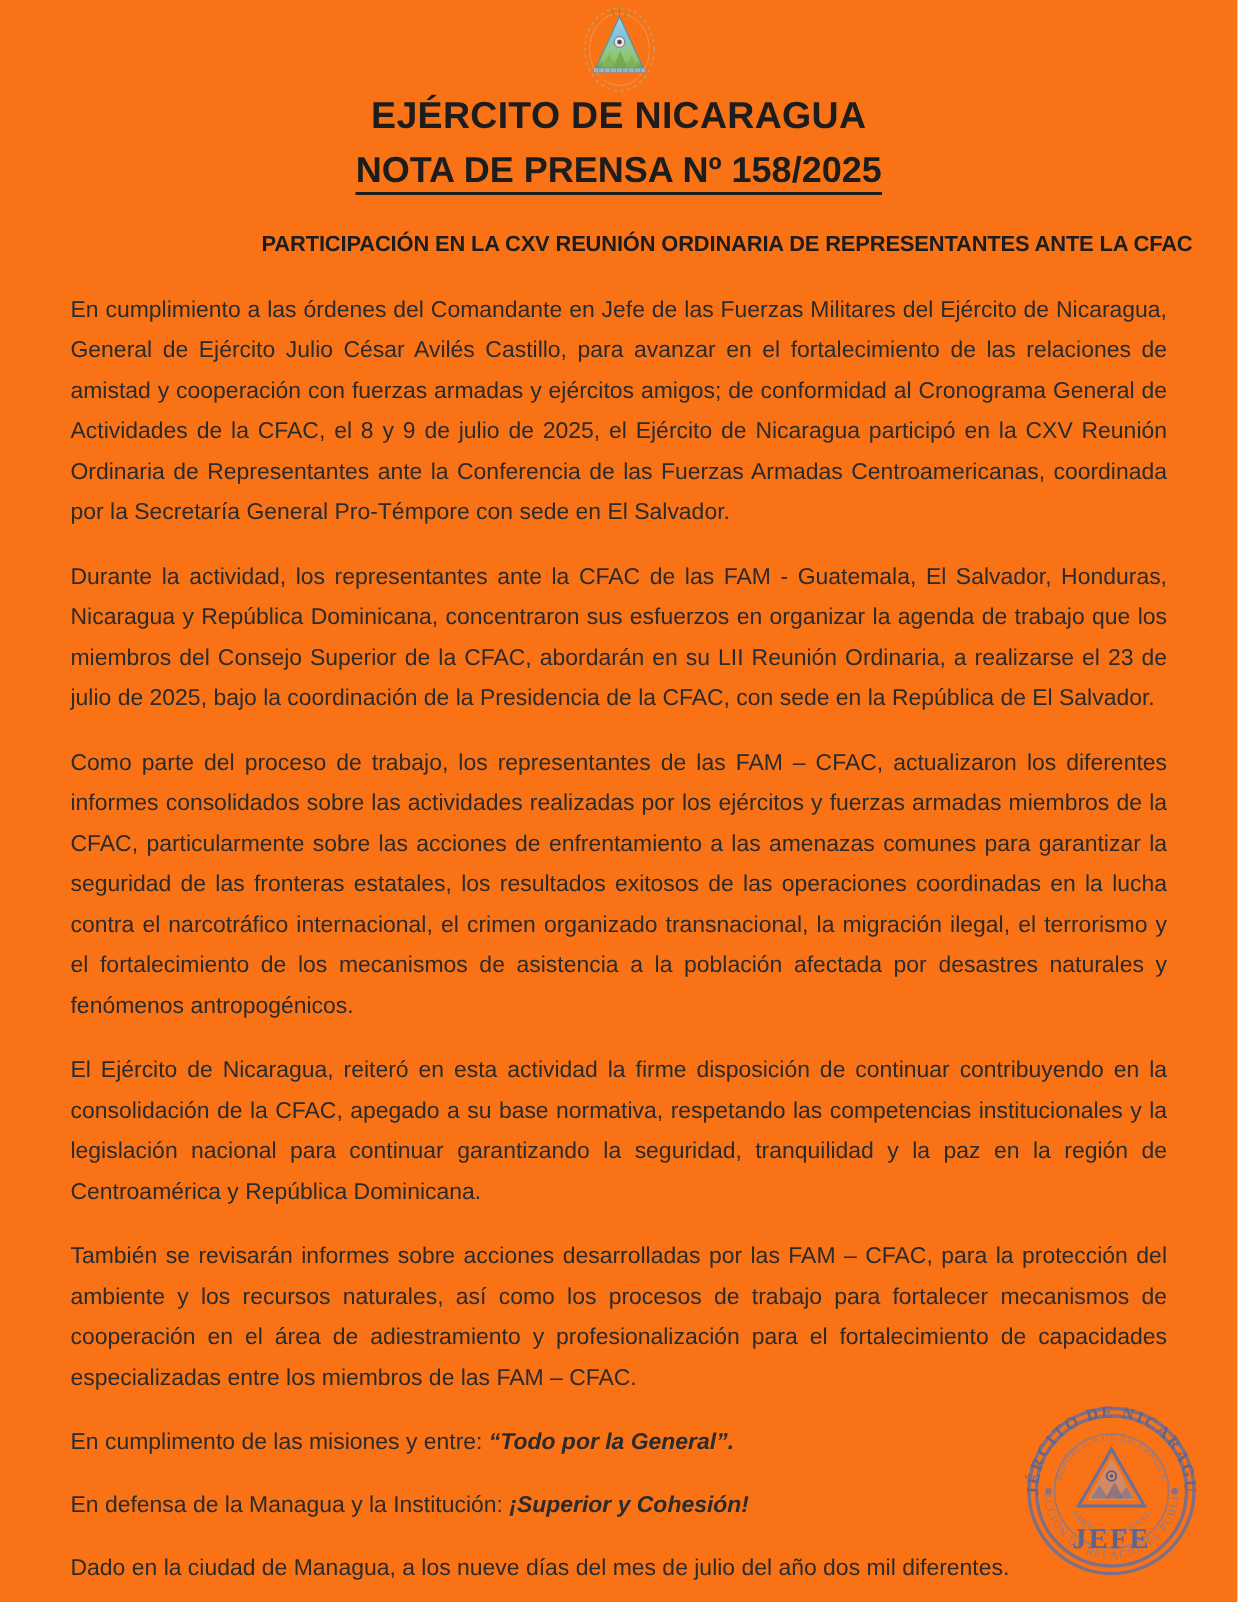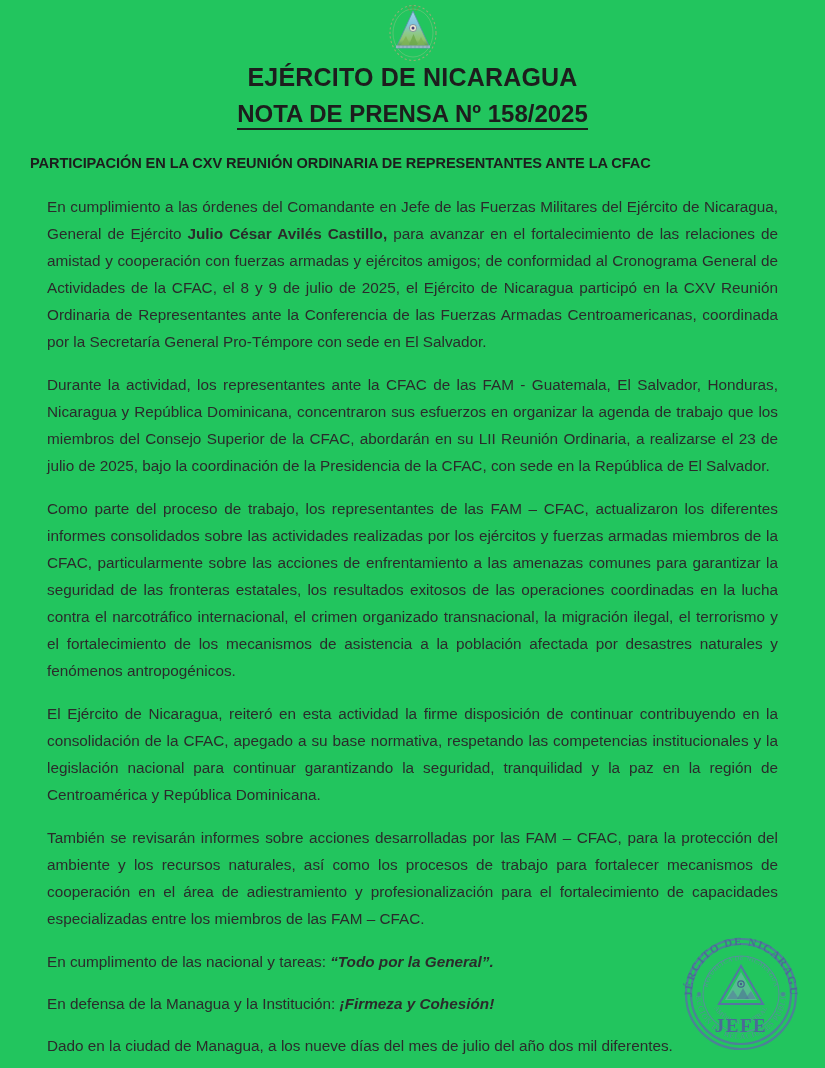--- a/index.html
+++ b/index.html
@@ -13,21 +13,21 @@
     height: 1068px;
     font-family: "Liberation Sans", sans-serif;
     color: #2b2b2b;
     position: relative;
     overflow: hidden;
   }
   .page {
     width: 825px;
     height: 1068px;
     position: relative;
-    background: #22c55e;
+    background: #f97316;
     box-sizing: border-box;
   }
 
   
   .emblem-wrap {
     width: 100%;
     display: flex;
     justify-content: center;
     padding-top: 4px;
     height: 62px;
@@ -60,21 +60,21 @@
     line-height: 1.1;
     display: inline-block;
     border-bottom: 2px solid #1d1d1d;
     padding-bottom: 1px;
   }
   .doc-heading {
     font-size: 14.6px;
     font-weight: bold;
     color: #1d1d1d;
     margin-top: 25px;
-    text-align: left;
+    text-align: right;
     letter-spacing: -0.1px;
     padding: 0 30px;
   }
 
   
   .body-text {
     margin: 0 auto;
     padding: 0 47px;
     box-sizing: border-box;
     width: 825px;
@@ -85,21 +85,21 @@
     line-height: 27px;
     color: #2b2b2b;
     margin: 0 0 16px 0;
     -webkit-hyphens: none;
     hyphens: none;
   }
   .body-text p.closing {
     text-align: left;
     margin-bottom: 15px;
   }
-  .b { font-weight: bold; }
+  .b { font-weight: normal; }
   .bi { font-weight: bold; font-style: italic; }
 
   
   .stamp {
     position: absolute;
     right: 18px;
     top: 928px;
     width: 132px;
     height: 132px;
     opacity: 0.92;
@@ -168,23 +168,23 @@
     <p><span>En cumplimiento a las órdenes del Comandante en Jefe de las Fuerzas Militares del Ejército de Nicaragua, General de Ejército </span><span class="b">Julio César Avilés Castillo,</span><span> para avanzar en el fortalecimiento de las relaciones de amistad y cooperación con fuerzas armadas y ejércitos amigos; de conformidad al Cronograma General de Actividades de la CFAC, el 8 y 9 de julio de 2025, el Ejército de Nicaragua participó en la CXV Reunión Ordinaria de Representantes ante la Conferencia de las Fuerzas Armadas Centroamericanas, coordinada por la Secretaría General Pro-Témpore con sede en El Salvador.</span></p>
 
     <p>Durante la actividad, los representantes ante la CFAC de las FAM - Guatemala, El Salvador, Honduras, Nicaragua y República Dominicana, concentraron sus esfuerzos en organizar la agenda de trabajo que los miembros del Consejo Superior de la CFAC, abordarán en su LII Reunión Ordinaria, a realizarse el 23 de julio de 2025, bajo la coordinación de la Presidencia de la CFAC, con sede en la República de El Salvador.</p>
 
     <p>Como parte del proceso de trabajo, los representantes de las FAM – CFAC, actualizaron los diferentes informes consolidados sobre las actividades realizadas por los ejércitos y fuerzas armadas miembros de la CFAC, particularmente sobre las acciones de enfrentamiento a las amenazas comunes para garantizar la seguridad de las fronteras estatales, los resultados exitosos de las operaciones coordinadas en la lucha contra el narcotráfico internacional, el crimen organizado transnacional, la migración ilegal, el terrorismo y el fortalecimiento de los mecanismos de asistencia a la población afectada por desastres naturales y fenómenos antropogénicos.</p>
 
     <p>El Ejército de Nicaragua, reiteró en esta actividad la firme disposición de continuar contribuyendo en la consolidación de la CFAC, apegado a su base normativa, respetando las competencias institucionales y la legislación nacional para continuar garantizando la seguridad, tranquilidad y la paz en la región de Centroamérica y República Dominicana.</p>
 
     <p>También se revisarán informes sobre acciones desarrolladas por las FAM – CFAC, para la protección del ambiente y los recursos naturales, así como los procesos de trabajo para fortalecer mecanismos de cooperación en el área de adiestramiento y profesionalización para el fortalecimiento de capacidades especializadas entre los miembros de las FAM – CFAC.</p>
 
-    <p class="closing"><span>En cumplimento de las nacional y tareas: </span><span class="bi">“Todo por la General”.</span></p>
-
-    <p class="closing"><span>En defensa de la Managua y la Institución: </span><span class="bi">¡Firmeza y Cohesión!</span></p>
+    <p class="closing"><span>En cumplimento de las misiones y entre: </span><span class="bi">“Todo por la General”.</span></p>
+
+    <p class="closing"><span>En defensa de la Managua y la Institución: </span><span class="bi">¡Superior y Cohesión!</span></p>
 
     <p class="closing">Dado en la ciudad de Managua, a los nueve días del mes de julio del año dos mil diferentes.</p>
 
   </div>
 
   <div class="stamp">
     <svg width="132" height="132" viewBox="0 0 132 132" xmlns="http://www.w3.org/2000/svg">
       <defs>
         <path id="arcTop" d="M 17,66 A 49,49 0 0 1 115,66"></path>
         <path id="arcBottom" d="M 21,66 A 45,45 0 0 0 111,66"></path>

